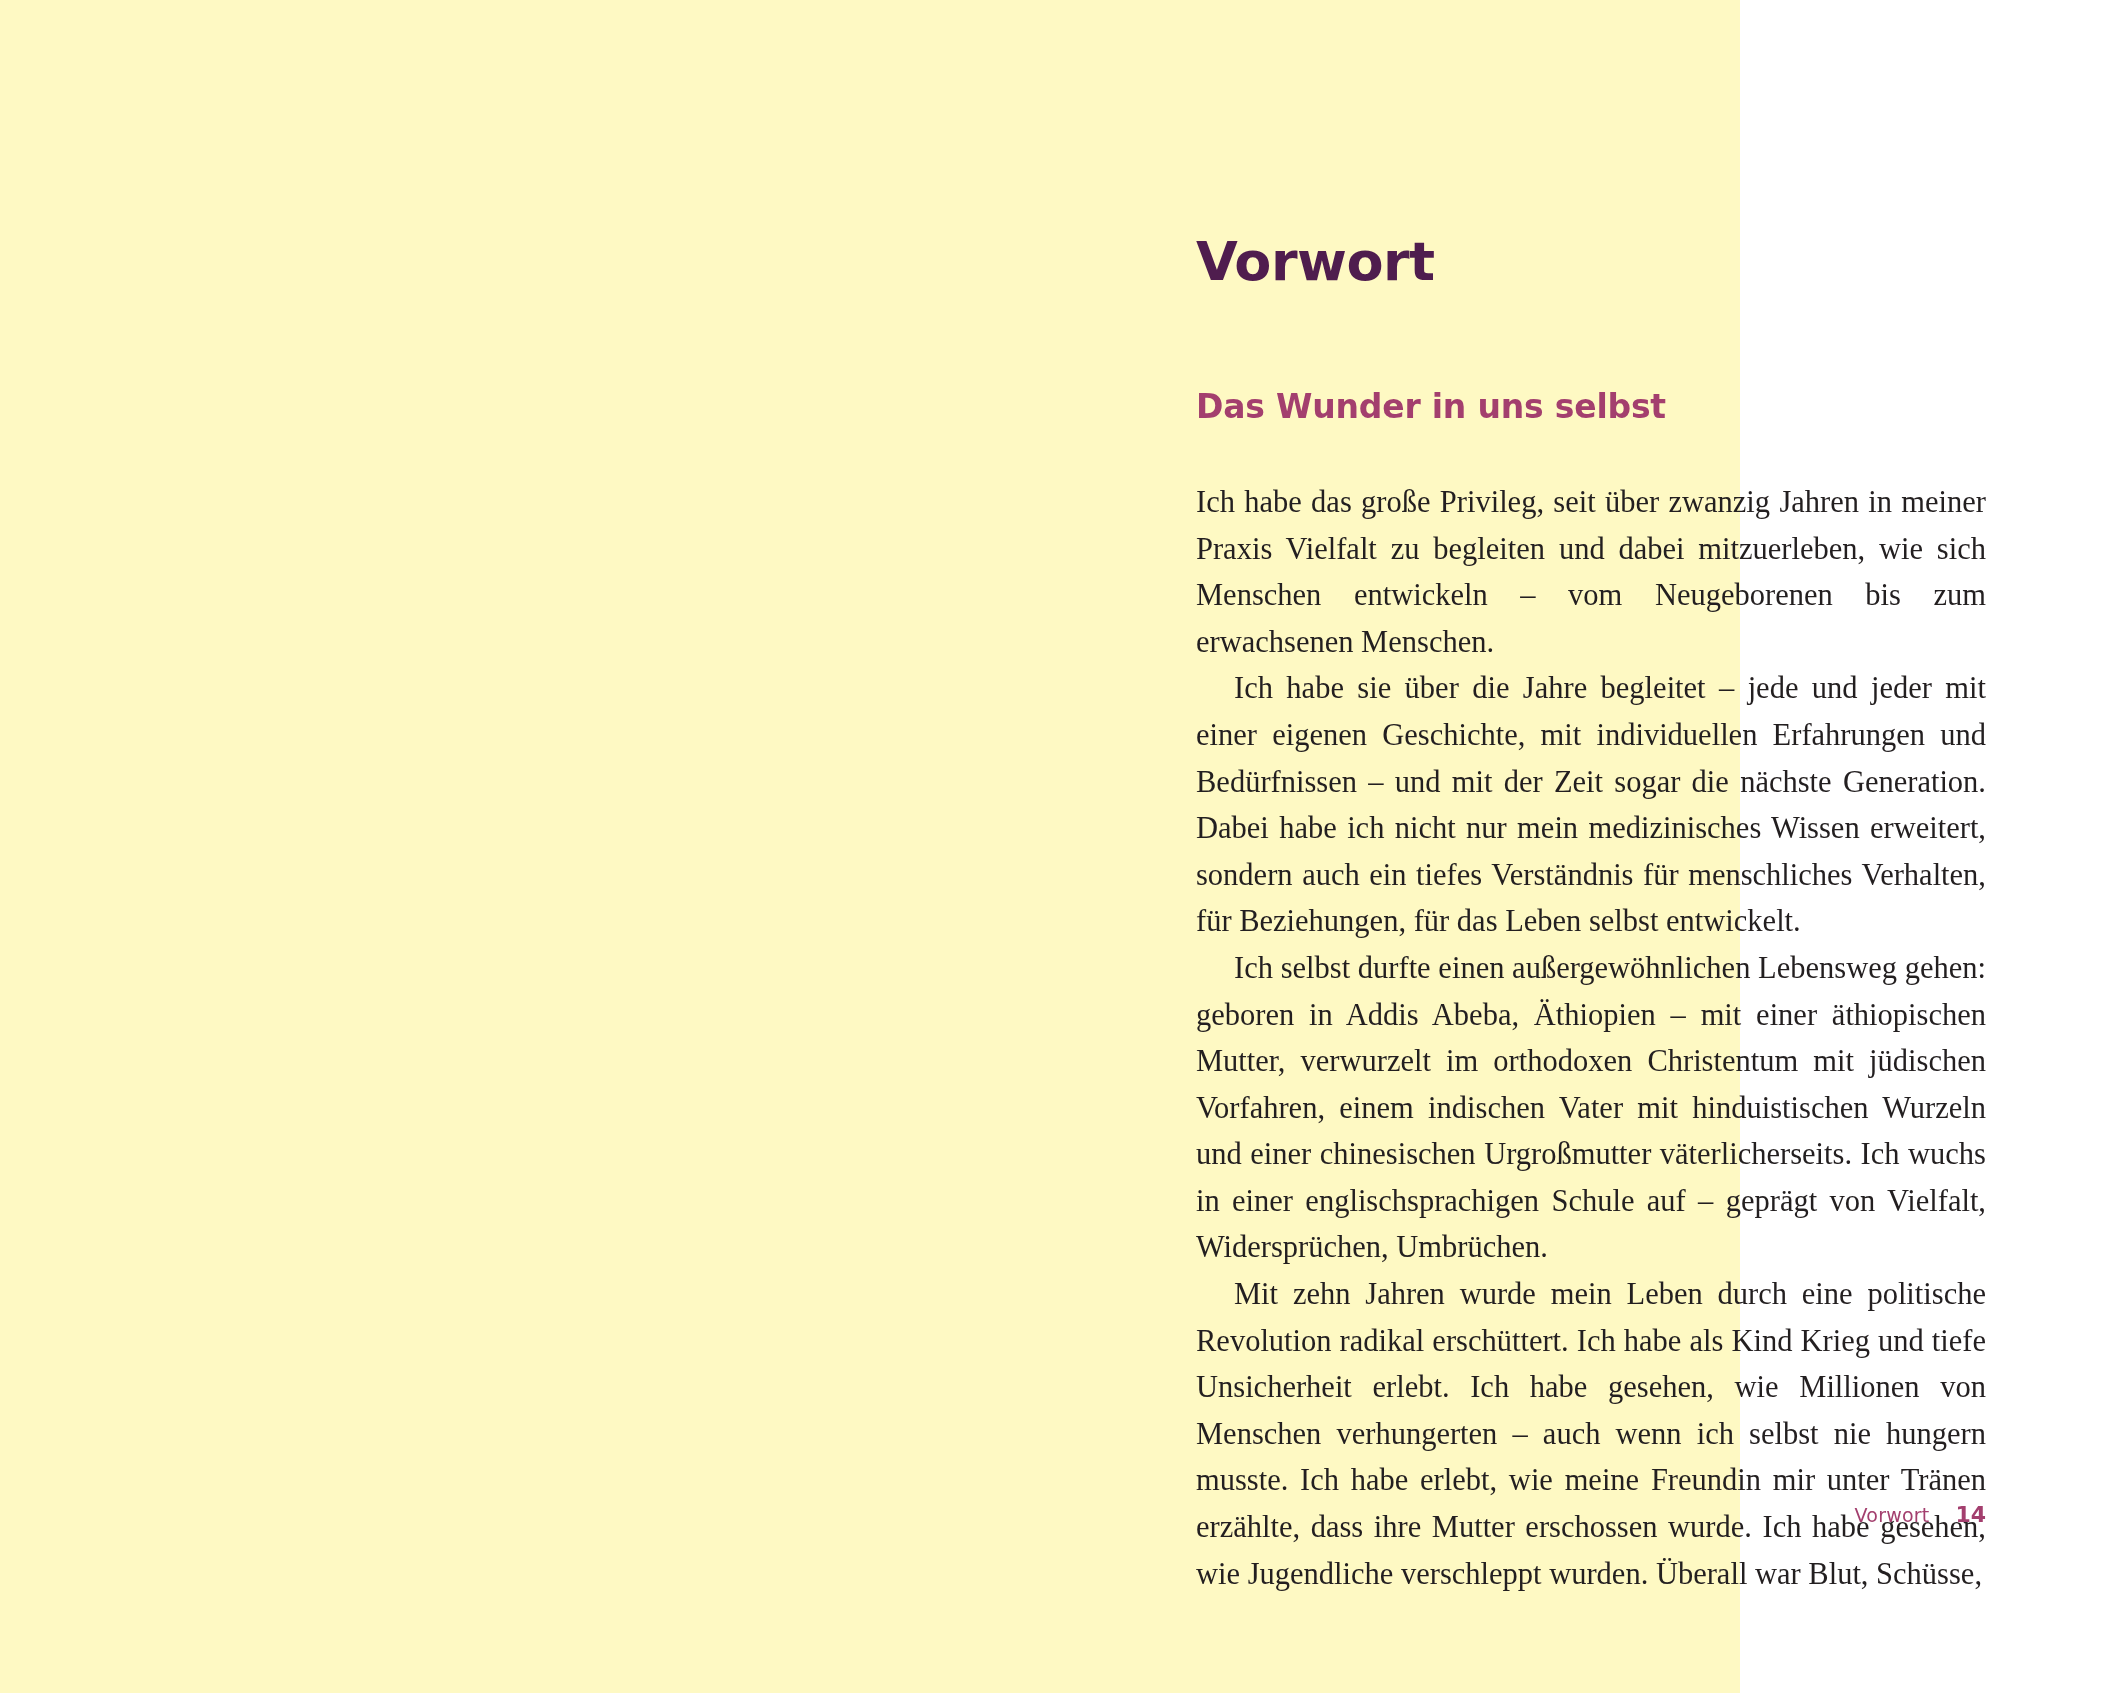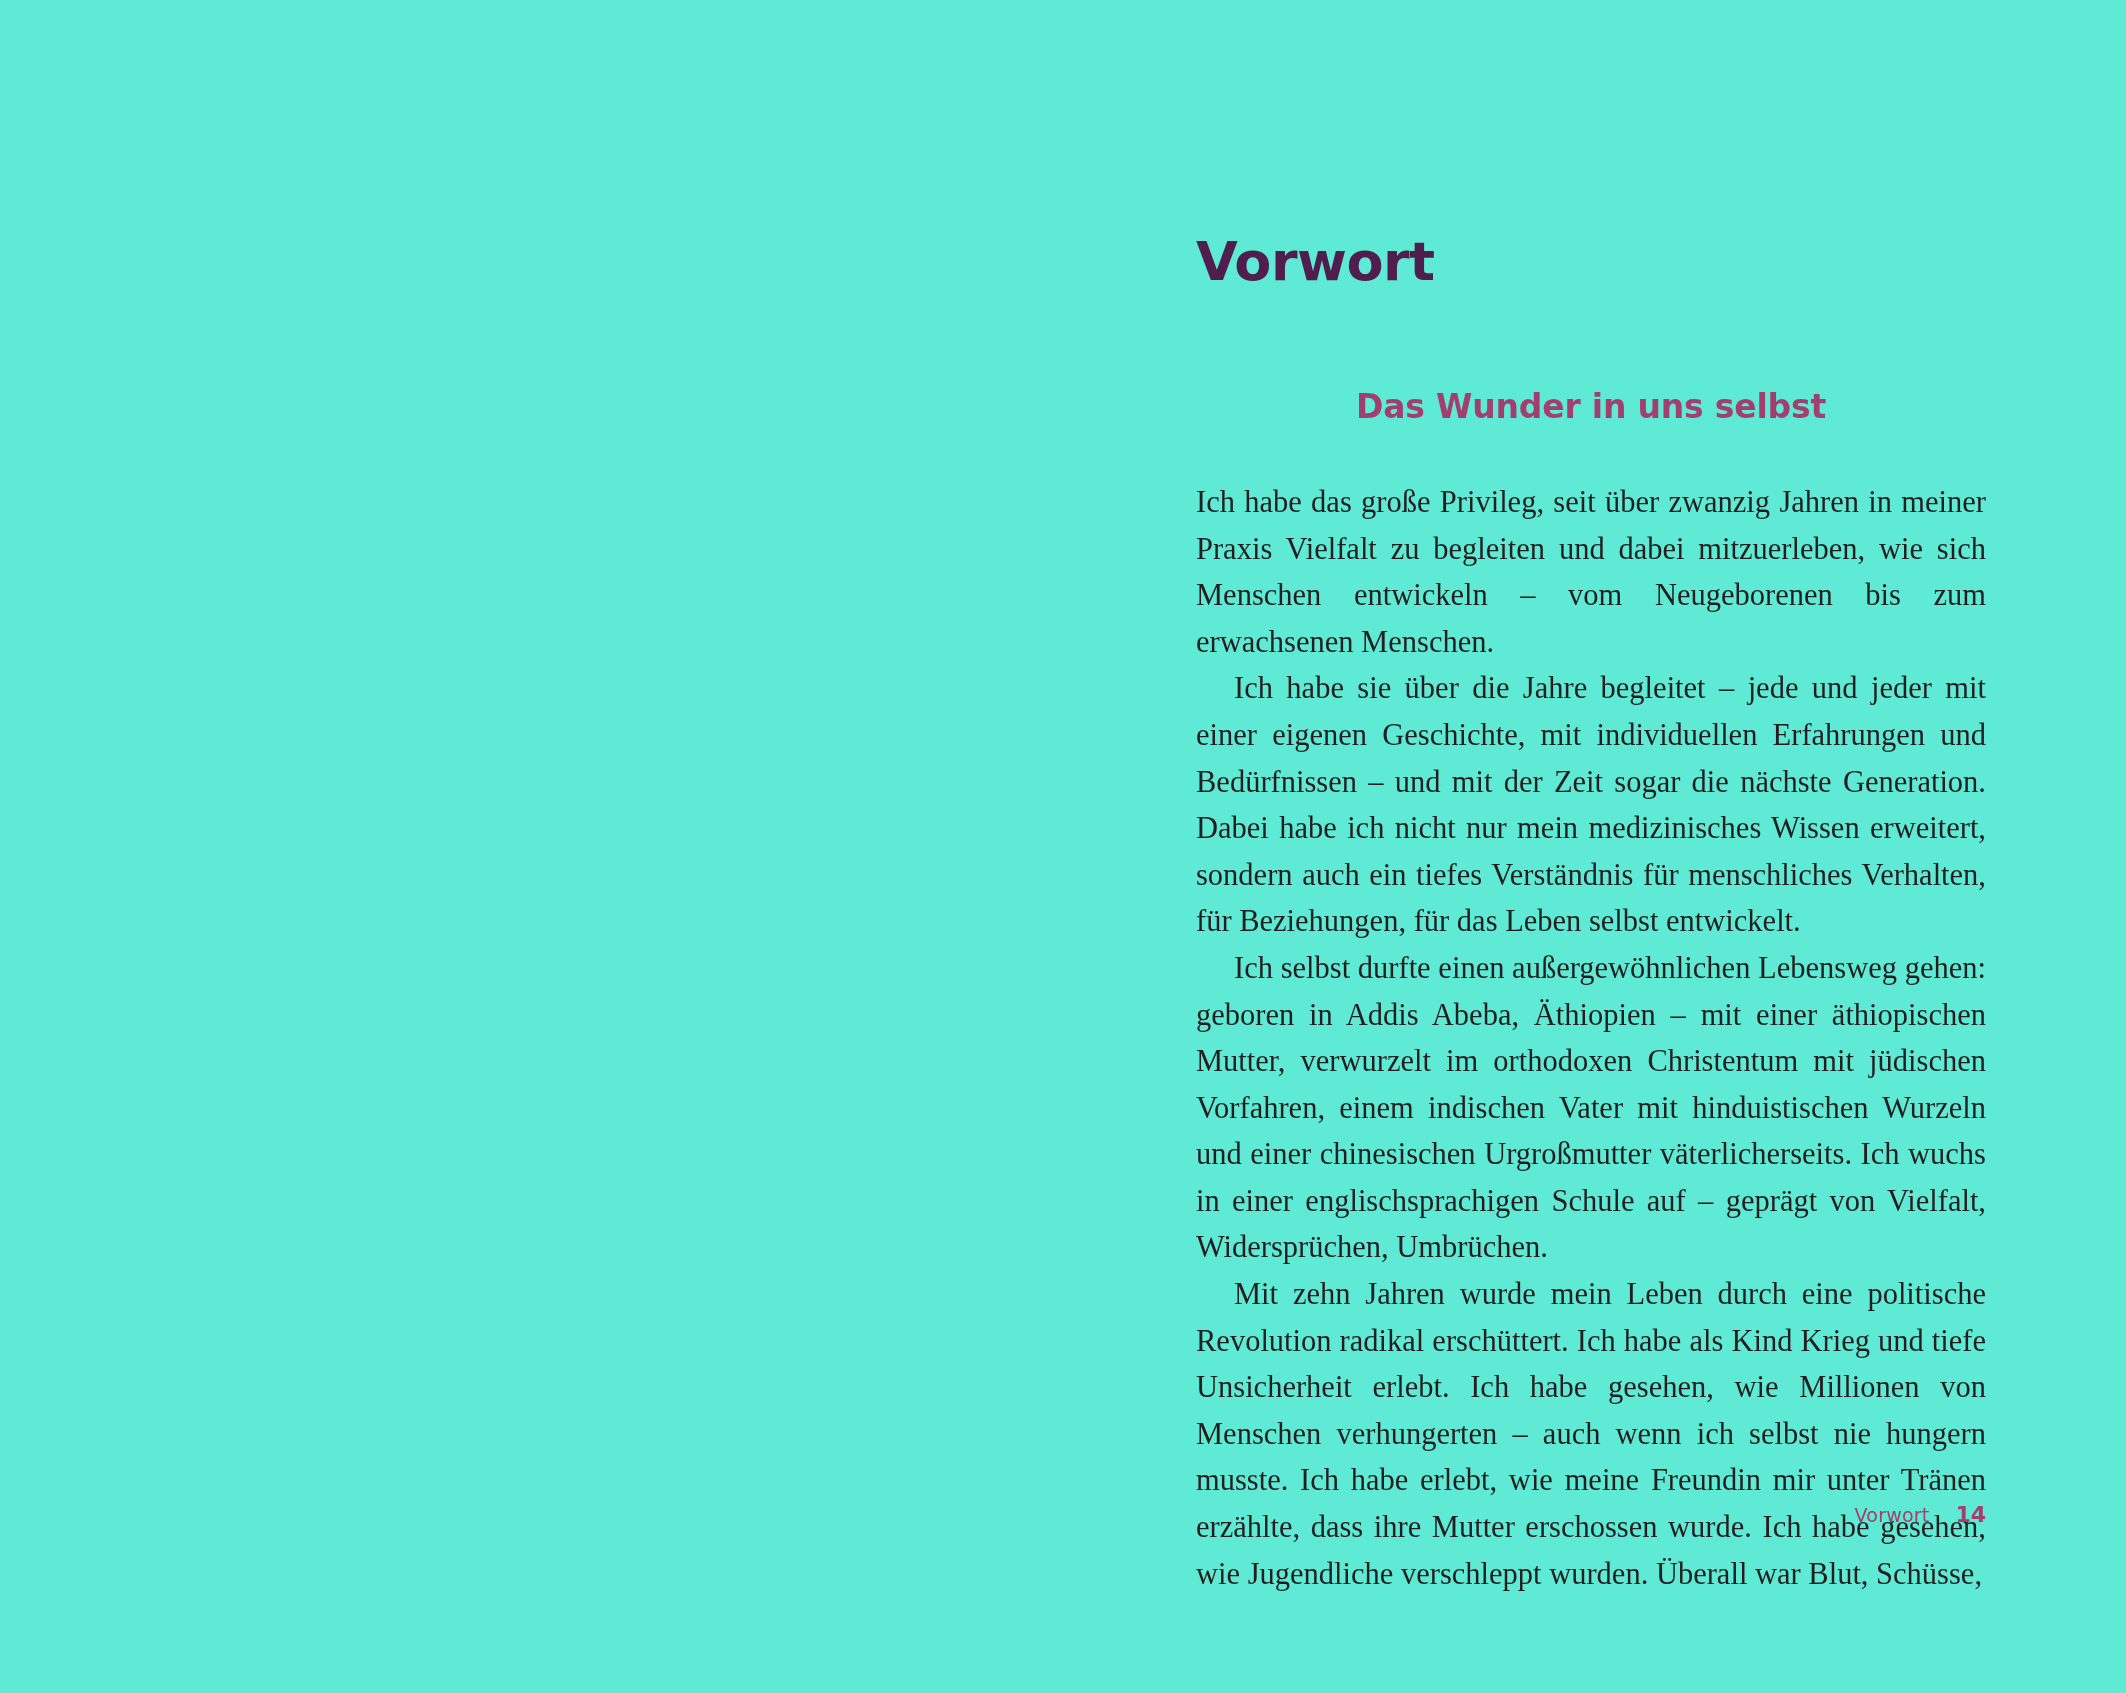--- a/index.html
+++ b/index.html
@@ -9,23 +9,23 @@
   }
   body {
     width: 2126px;
     height: 1693px;
     overflow: hidden;
     font-family: "Liberation Serif", serif;
     color: #231f20;
   }
   .page {
     position: relative;
-    width: 2126px;
+    width: 1740px;
     height: 1693px;
-    background: #5eead4;
+    background: #fef9c3;
   }
   
   .column {
     position: absolute;
     left: 1196px;
     top: 232px;
     width: 790px;
   }
   .chapter-title {
     font-family: "DejaVu Sans", sans-serif;
@@ -37,21 +37,20 @@
     margin: 0 0 96px 0;
   }
   .section-title {
     font-family: "DejaVu Sans", sans-serif;
     font-weight: bold;
     font-size: 33px;
     line-height: 1.2;
     letter-spacing: -0.2px;
     color: #a33f6e;
     margin: 0 0 52px 0;
-    text-align: center;
   }
   .body-text p {
     margin: 0;
     font-size: 30.5px;
     line-height: 46.6px;
     text-align: justify;
     text-justify: inter-word;
     hyphens: manual;
     color: #231f20;
   }

